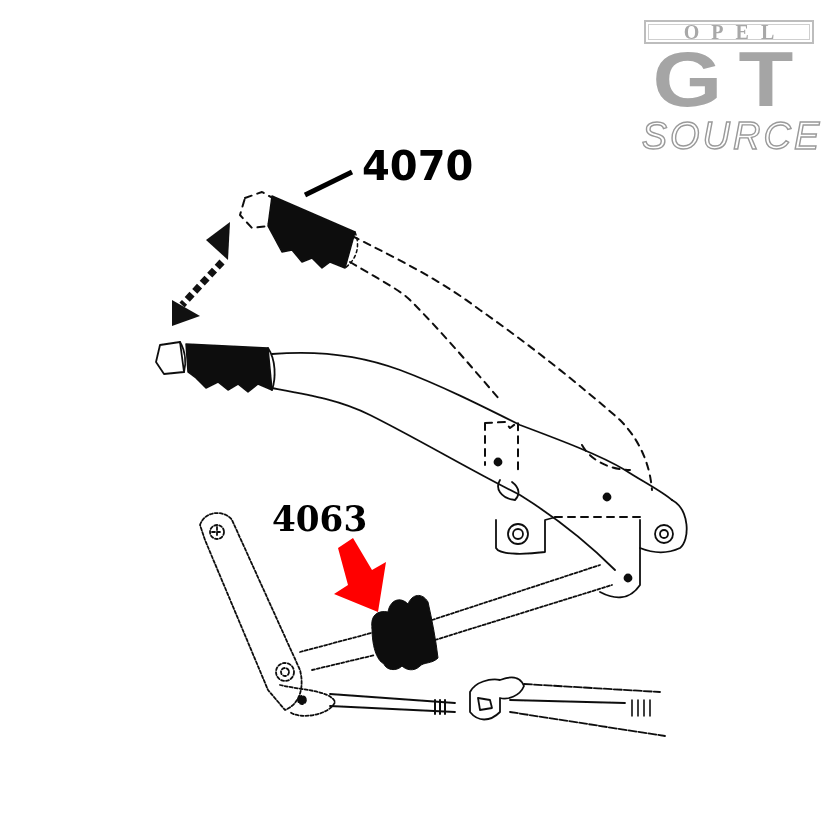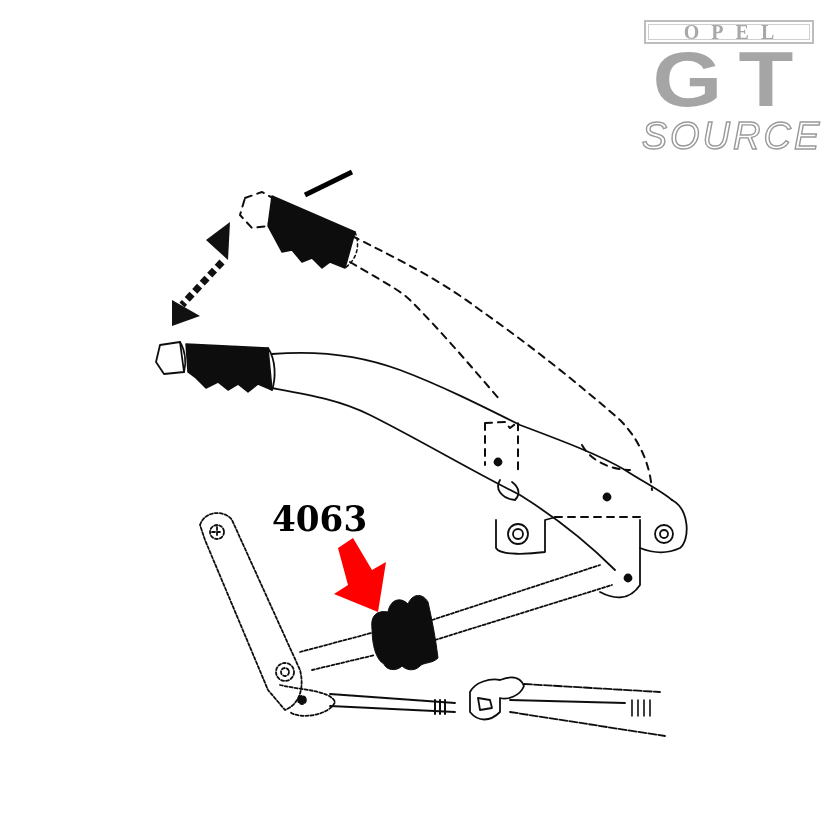--- a/index.html
+++ b/index.html
@@ -217,15 +217,16 @@
       <path d="M222 262 L 182 305" stroke="#111" stroke-width="7" stroke-dasharray="7 4" fill="none"></path>
       <polygon points="206,240 230,222 228,260" fill="#111"></polygon>
       <polygon points="172,300 200,316 172,326" fill="#111"></polygon>
     </g>
 
     <g>
       <polygon points="338,548 353,538 372,570 386,562 378,612 334,594 348,585" fill="#ff0000"></polygon>
     </g>
   </svg>
 
+  <div class="part-label label-4070">4070</div>
   <div class="part-label label-4063">4063</div>
 
 </div>
 
 </body></html>

